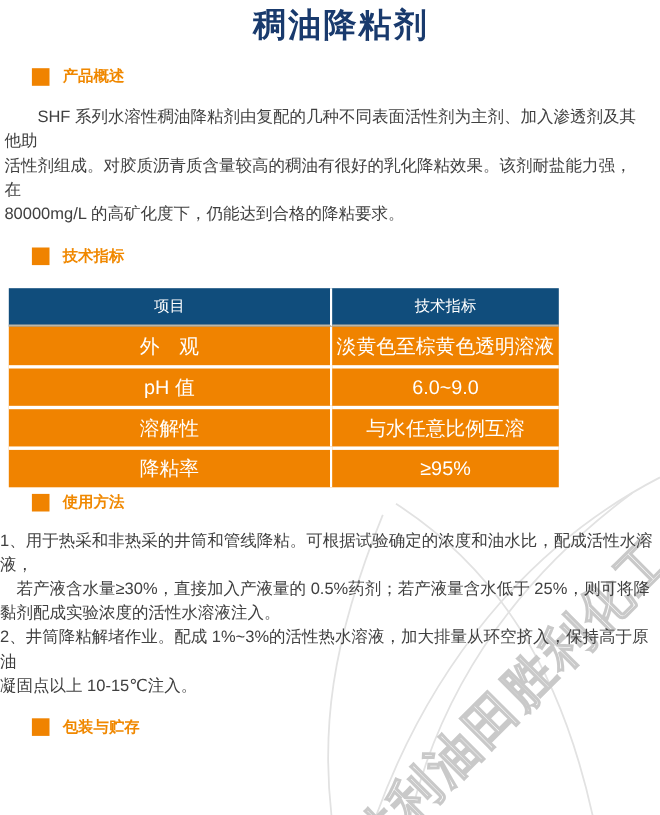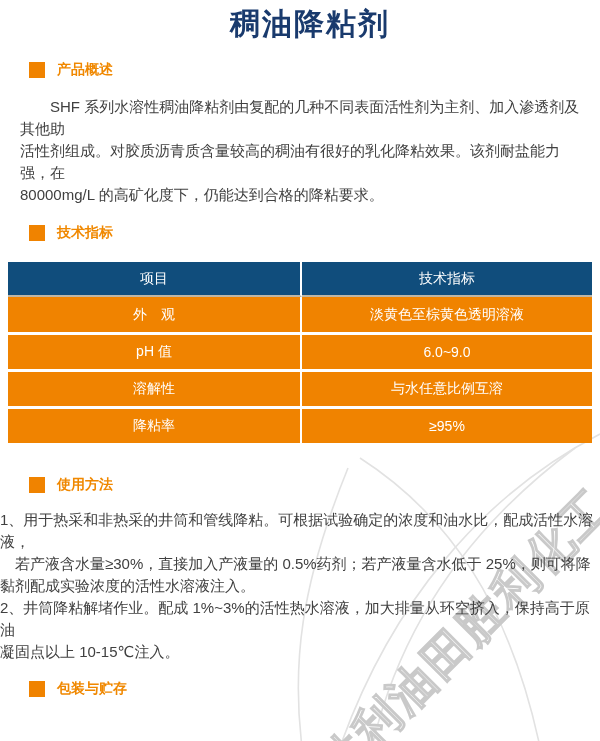--- a/index.html
+++ b/index.html
@@ -24,44 +24,44 @@
   }
   .sec-head .sq{
     width:16px;height:16px;background:#f08300;flex:0 0 auto;
   }
   .sec-head .sec-title{
     margin-left:12px;font-size:14px;font-weight:bold;color:#f08800;
     font-family:"Liberation Serif","DejaVu Serif",serif;
   }
   .sec1{margin-top:18px;}
   .sec2{margin-top:17px;}
-  .sec3{margin-top:32px;}
+  .sec3{margin-top:4px;}
   .sec4{margin-top:16px;}
   .body-text{
-    margin:0 18px 0 20px;
+    margin:0 18px 0 4px;
     font-size:15px;line-height:22px;color:#404040;
     white-space:pre-line;
   }
   .overview-text{margin-top:16px;}
   .spec{
-    margin:19px 0 0 8px;width:584px;
+    margin:19px 0 0 8px;width:500px;
     border-collapse:separate;border-spacing:0;
     table-layout:fixed;
   }
   .spec th{
     background:#104d7c;color:#ffffff;font-weight:normal;
     height:31px;font-size:14px;text-align:center;
     border-bottom:2px solid #bdb6a6;
   }
   .spec th:first-child,.spec td:first-child{
     width:290px;border-right:2px solid #ffffff;
   }
   .spec td{
     background:#f08300;color:#ffffff;height:32px;
-    font-size:14px;text-align:center;
+    font-size:18px;text-align:center;
     border-top:3px solid #ffffff;
   }
   .spec tbody tr:first-child td{border-top:0;height:33px;}
   .usage-list{margin-top:14px;}
   .usage-item{margin:0;}
   .wm-line{fill:none;stroke:#e2e2e2;stroke-width:1.6;}
   .wm-text{
     font-family:"Liberation Sans","DejaVu Sans",sans-serif;
     font-size:46px;font-weight:bold;letter-spacing:3px;
     fill:#ffffff;stroke:#c9c9c9;stroke-width:1.3;

